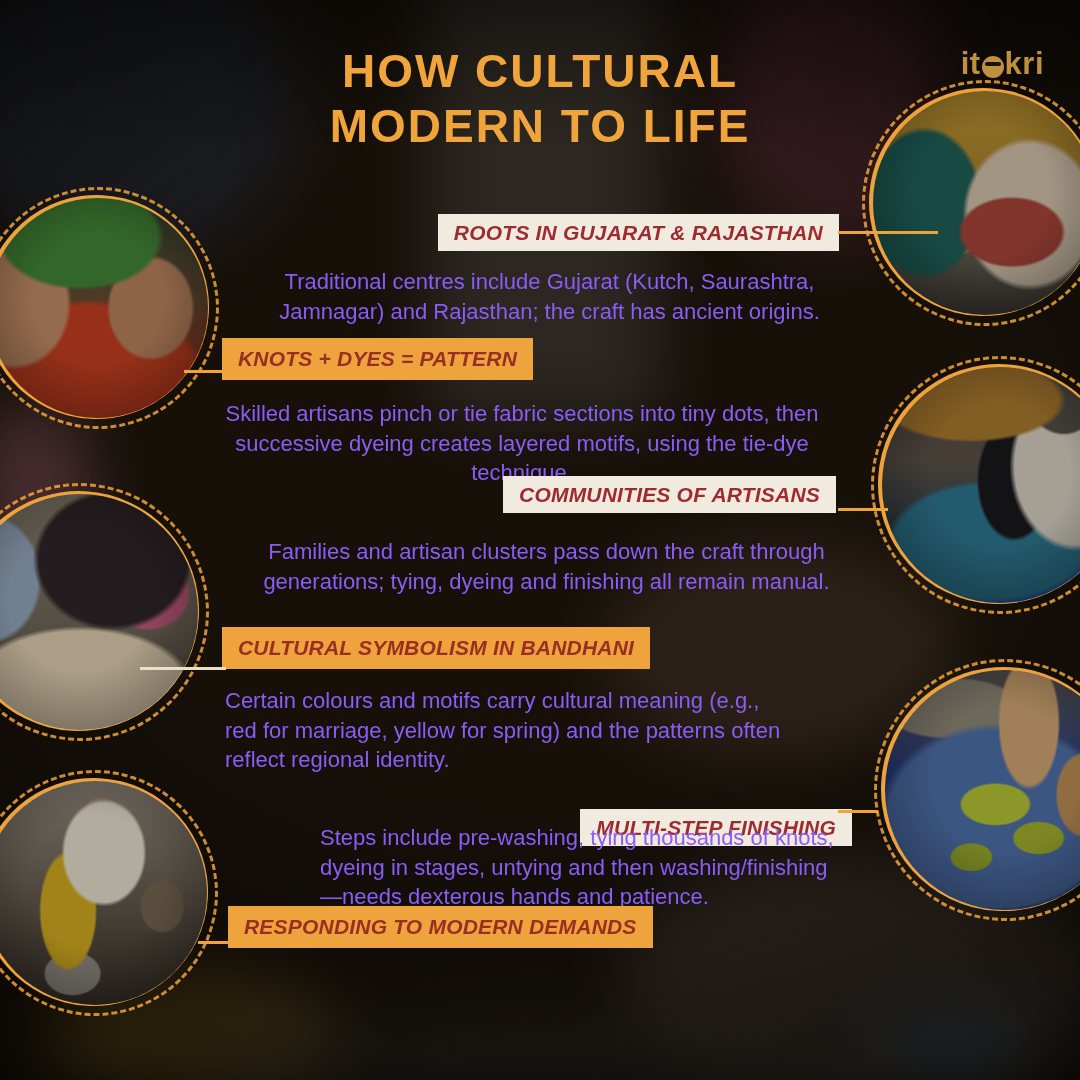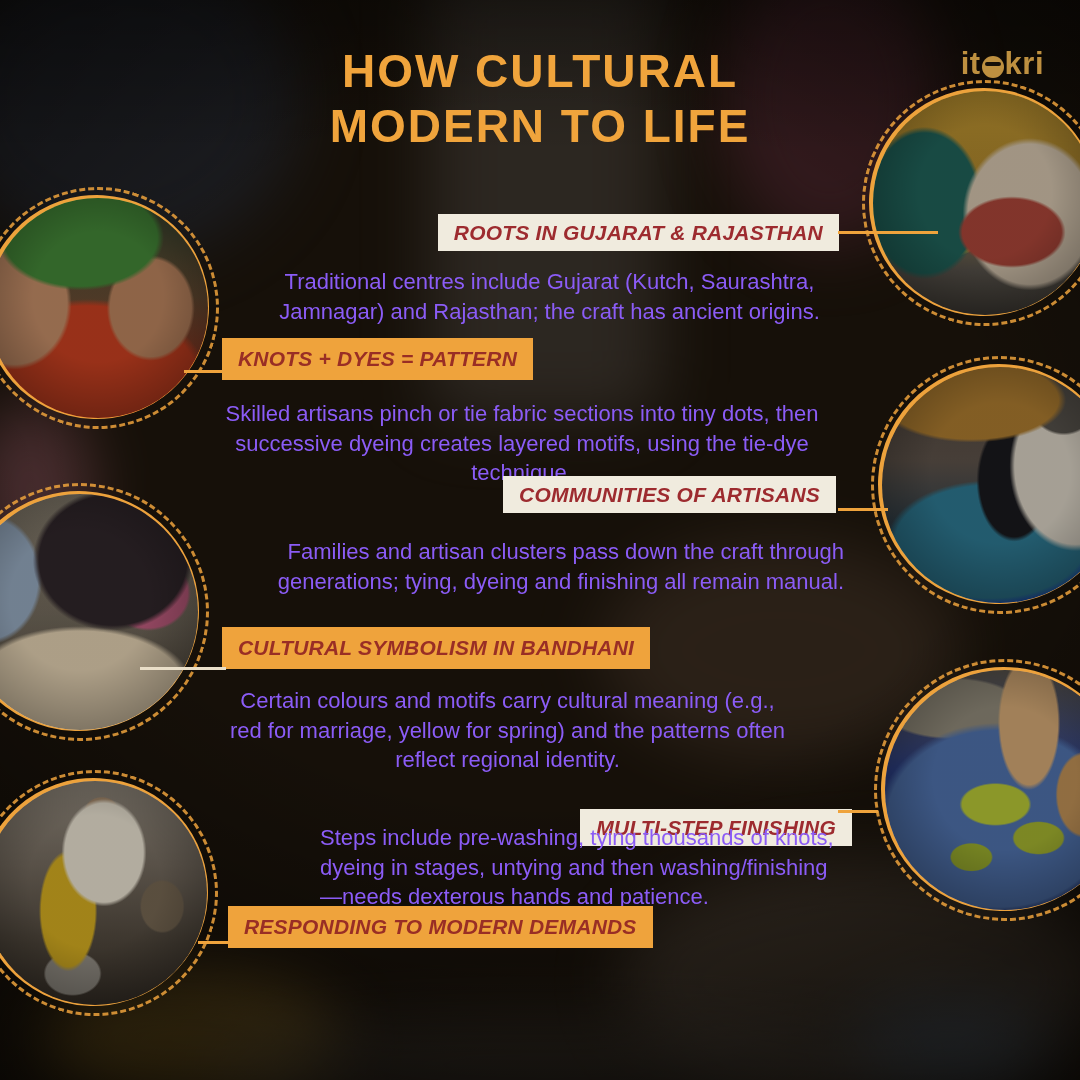--- a/index.html
+++ b/index.html
@@ -55,22 +55,22 @@
   .s4 { left:222px;  top:627px; }
   .s5 { right:228px; top:770px;margin-top:39px; }
   .s6 { left:228px;  top:906px; }
   
   .bodytext {
     position:absolute; z-index:4; color:#8b5cf6; font-weight:400;
     font-size:22px; line-height:1.35; margin:0;
   }
   .s1b { top:267px; right:238px; width:585px; text-align:center; }
   .s2b { top:399px; left:222px;  width:600px; text-align:center; }
-  .s3b { top:537px; right:236px; width:635px; text-align:right; }
-  .s4b { top:686px; left:225px;  width:565px; text-align:center; }
+  .s3b { top:537px; right:216px; width:635px; text-align:center; }
+  .s4b { top:686px; left:225px;  width:565px; text-align:left; }
   .s5b { top:823px; right:240px; width:520px; text-align:left; }
   .s6b { top:958px; left:228px;  width:575px; text-align:left; }
   
   .conn { position:absolute; height:3px; background:#EFA33C; z-index:5; }
   .c1 { left:838px; top:231px; width:100px; }
   .c2 { left:184px; top:370px; width:40px; }
   .c3 { left:838px; top:508px; width:50px; }
   .c4 { left:140px; top:667px; width:86px; background:#EADFC9; }
   .c5 { left:838px; top:810px; width:40px; }
   .c6 { left:198px; top:941px; width:32px; }

